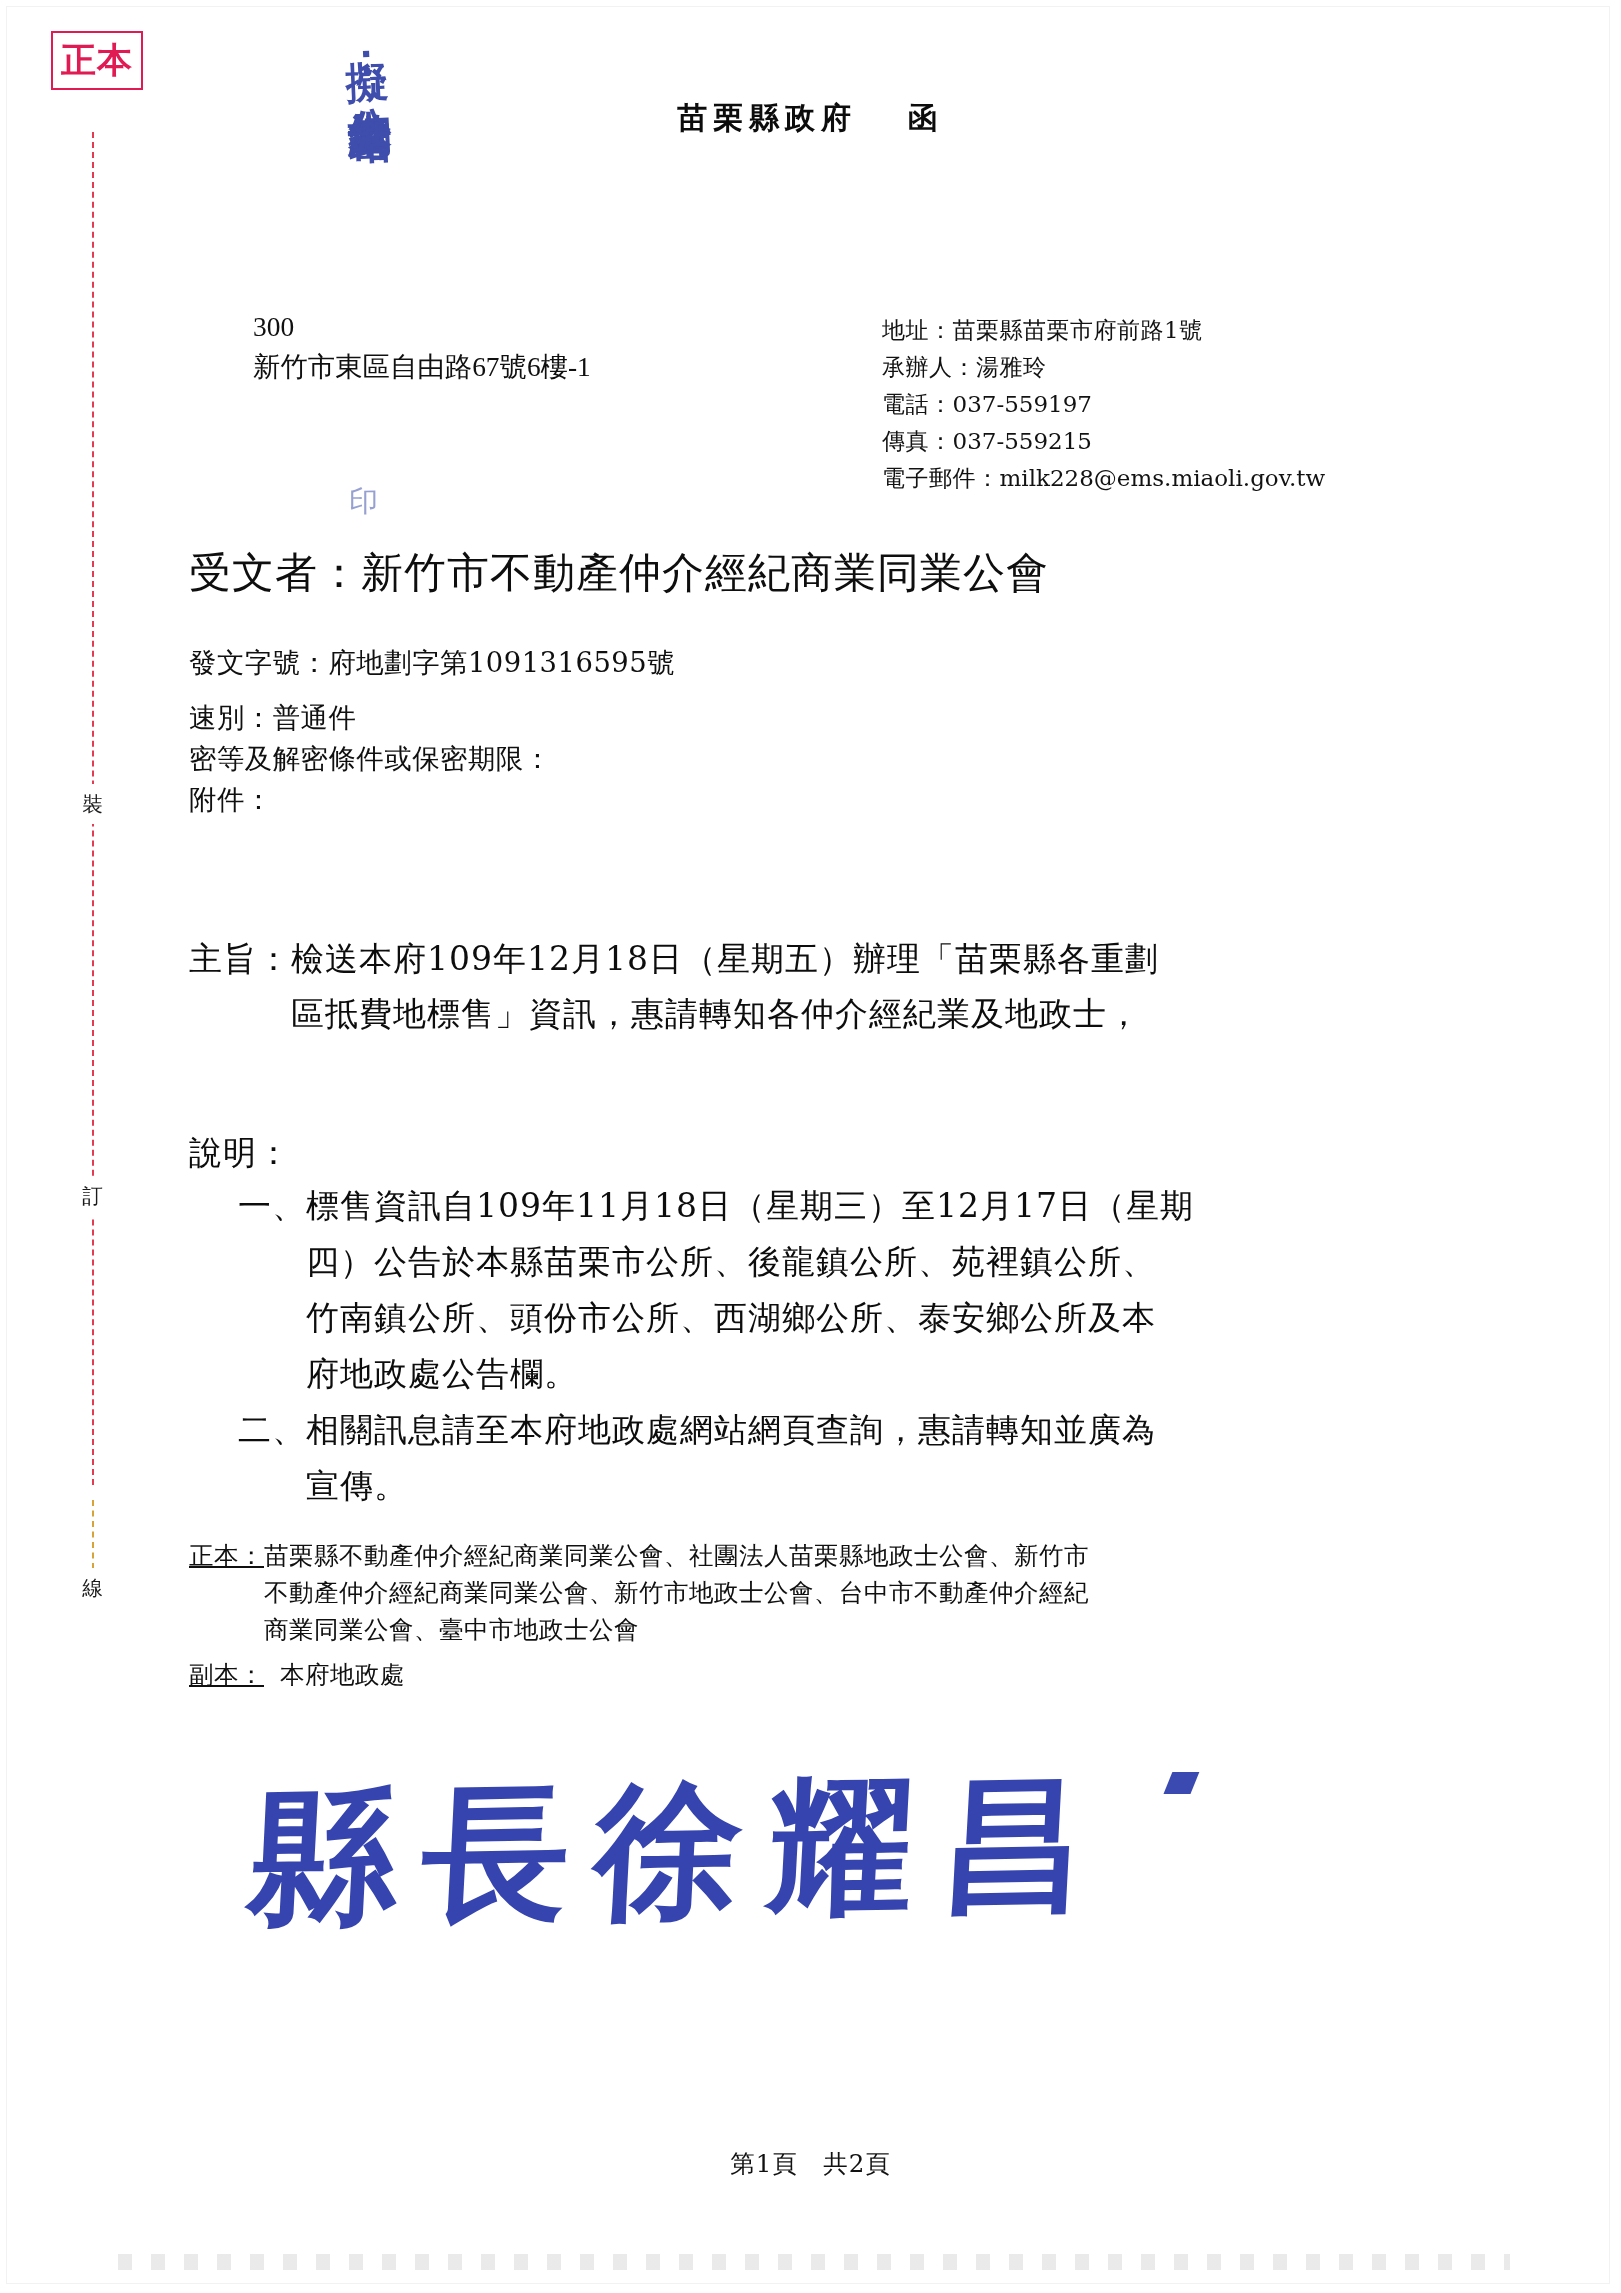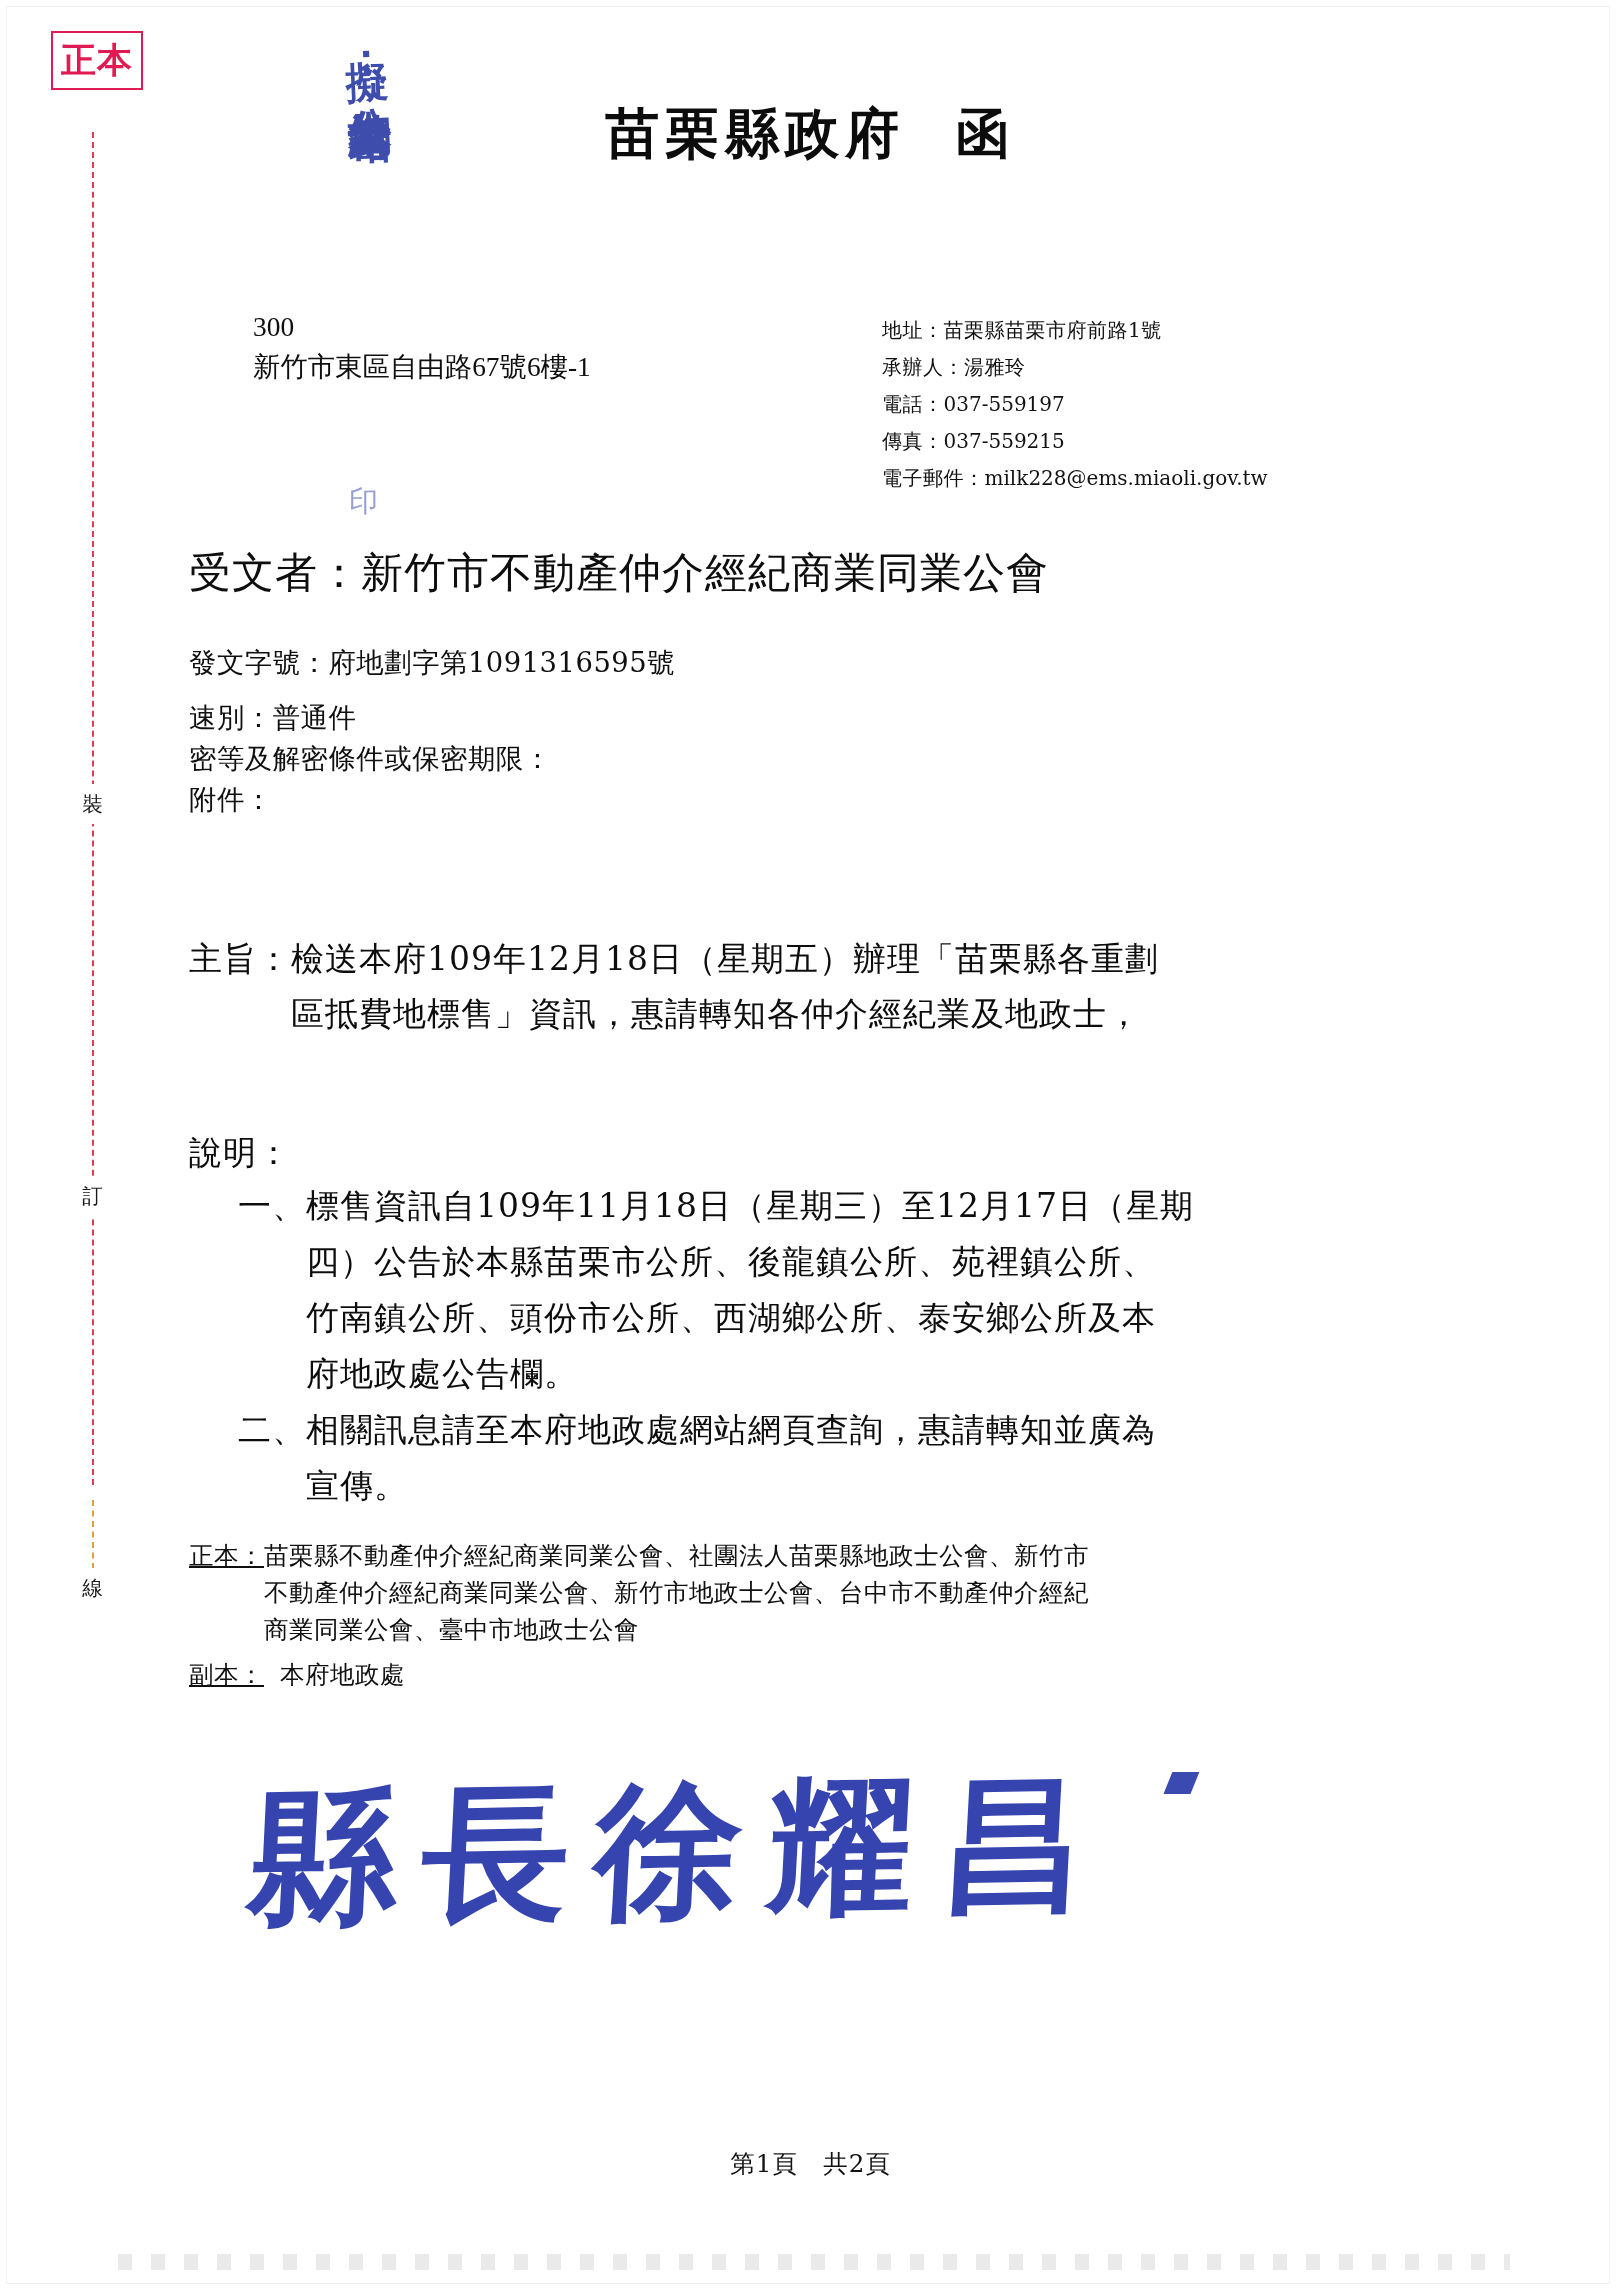--- a/index.html
+++ b/index.html
@@ -95,34 +95,34 @@
   }
 
   
   .doc-title {
     position: absolute;
     left: 0;
     top: 98px;
     width: 1621px;
     text-align: center;
     font-family: "DejaVu Serif", serif;
-    font-size: 54px;
+    font-size: 30px;
     letter-spacing: 5.9px;
     color: #0c0c0c;
     font-weight: 600;
   }
   .doc-title .gap { display: inline-block; width: 51px; }
 
   
   .contact-block {
     position: absolute;
     left: 882px;
     top: 312px;
     font-family: "DejaVu Serif", serif;
-    font-size: 20px;
+    font-size: 23px;
     line-height: 37px;
     color: #121212;
     letter-spacing: 0.5px;
   }
   .contact-block .row { white-space: nowrap; }
   .contact-block .val-ascii {
     font-family: "DejaVu Serif", serif;
     letter-spacing: 0px;
   }
   .addr-block { position: absolute; left: 253px; top: 307px; }

